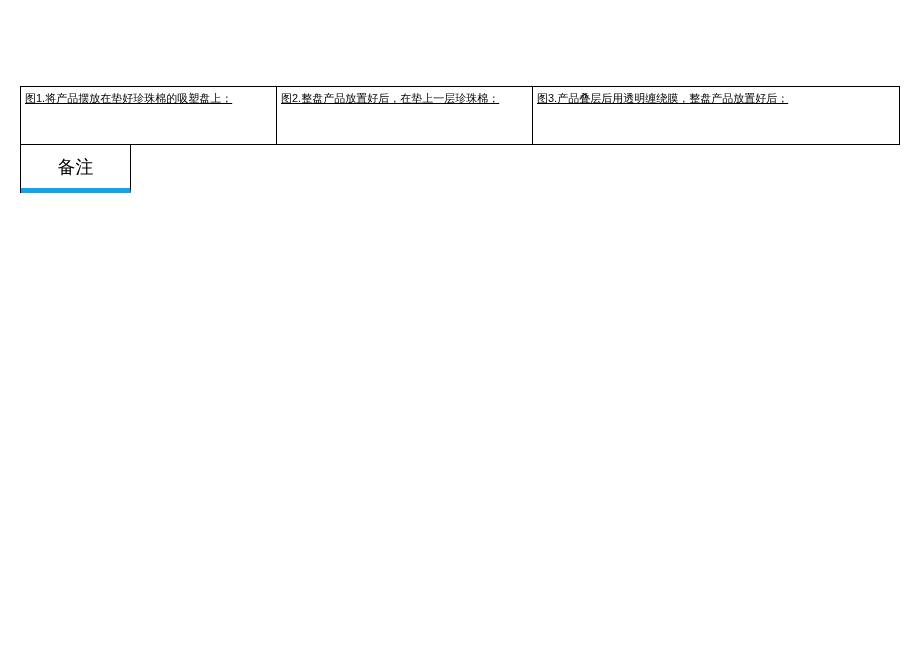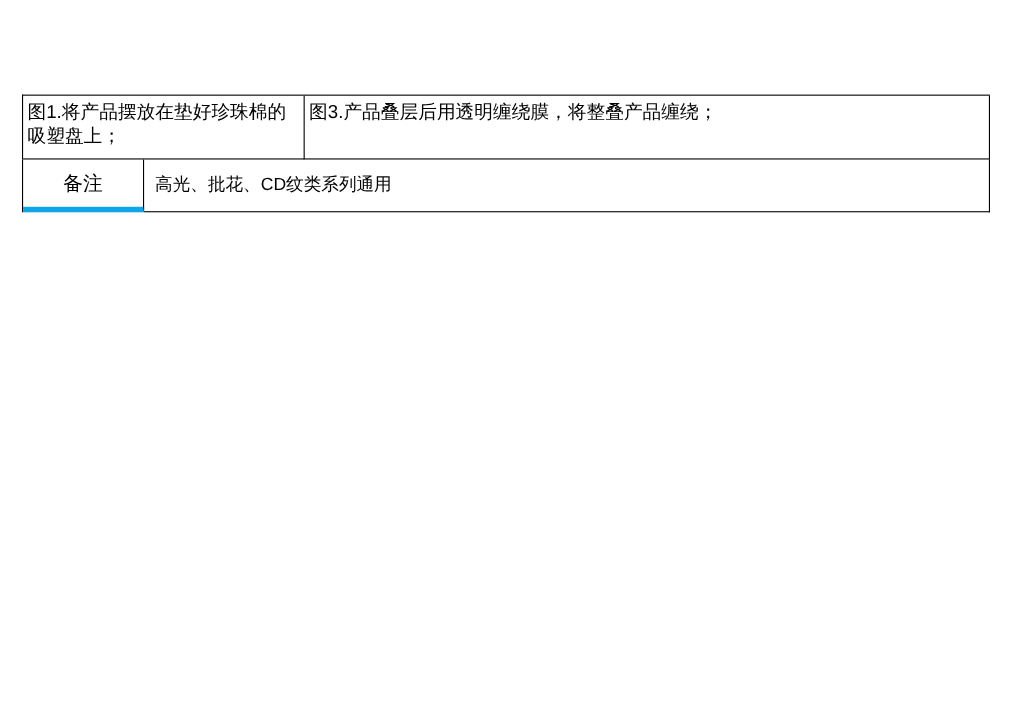--- a/index.html
+++ b/index.html
@@ -24,23 +24,24 @@
       display: flex;
       width: 100%;
       border-top: 1px solid #000;
       border-left: 1px solid #000;
     }
     .figure-cell {
       border-right: 1px solid #000;
       border-bottom: 1px solid #000;
       height: 58px;
       padding: 4px 4px;
-      font-size: 17px;
+      font-size: 11px;
       line-height: 1.3;
       font-family: "SimSun", "宋体", Arial, sans-serif;
+      text-decoration: underline;
     }
     .figure-cell-1 {
       width: 256px;
     }
     .figure-cell-2 {
       width: 256px;
     }
     .figure-cell-3 {
       flex: 1;
     }
@@ -73,25 +74,25 @@
     }
   </style>
 </head>
 <body>
 
 <div class="container">
   <div class="figure-row">
     <div class="figure-cell figure-cell-1">
       <span>图1.将产品摆放在垫好珍珠棉的吸塑盘上；</span>
     </div>
+    <div class="figure-cell figure-cell-2">
+      <span>图2.整盘产品放置好后，在垫上一层珍珠棉；</span>
+    </div>
     <div class="figure-cell figure-cell-3">
-      <span>图3.产品叠层后用透明缠绕膜，将整叠产品缠绕；</span>
+      <span>图3.产品叠层后用透明缠绕膜，整盘产品放置好后；</span>
     </div>
   </div>
   <div class="remark-row">
     <div class="remark-label">
       <span>备注</span>
     </div>
-    <div class="remark-content">
-      <span>高光、批花、CD纹类系列通用</span>
-    </div>
   </div>
 </div>
 
 </body></html>

